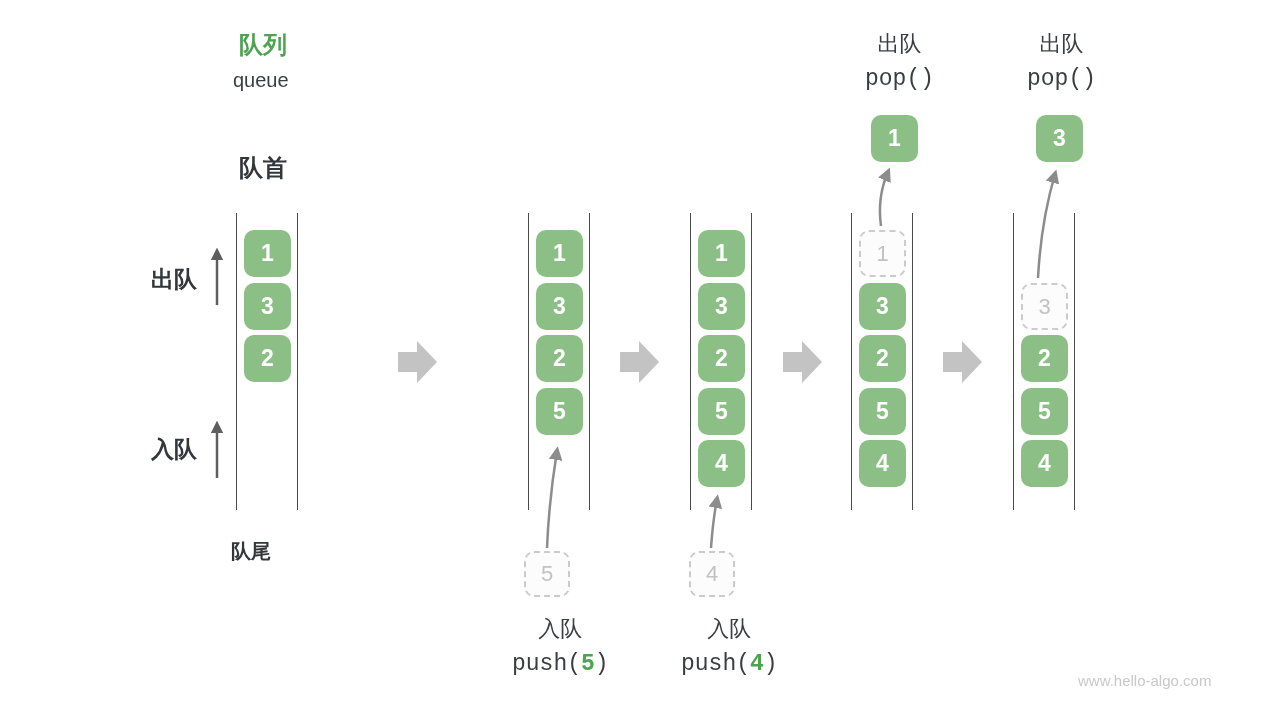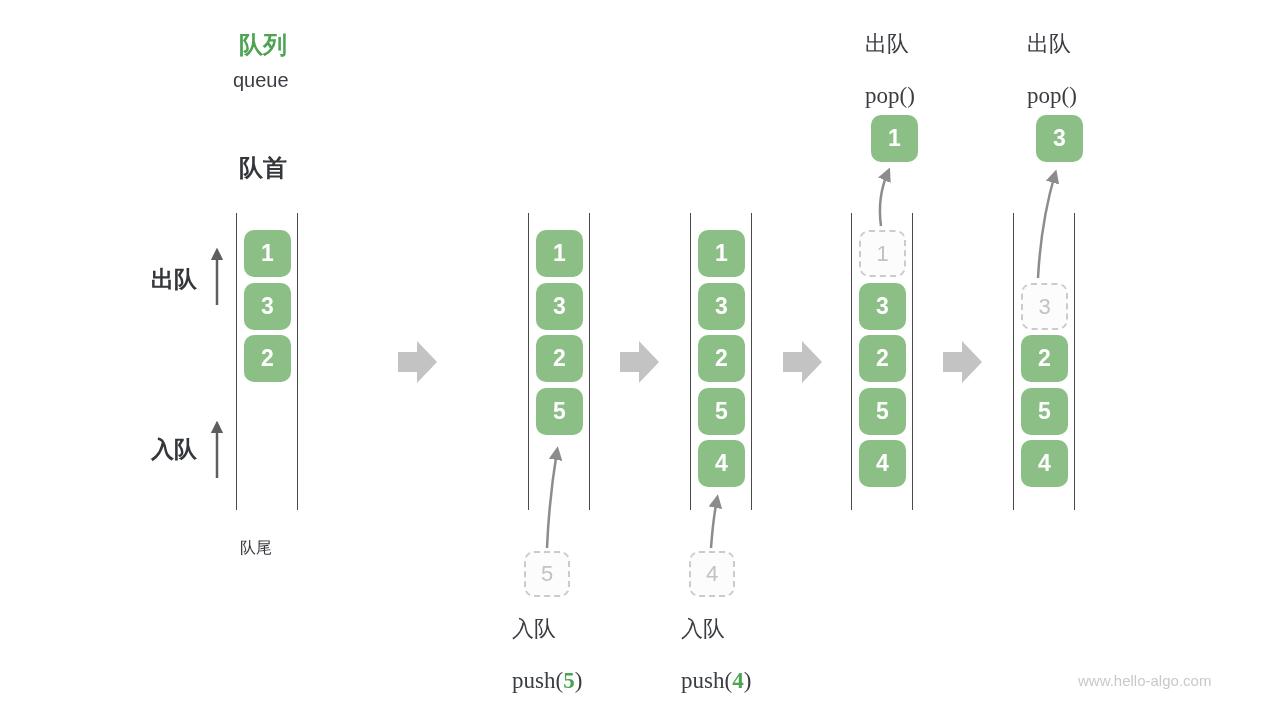--- a/index.html
+++ b/index.html
@@ -1,27 +1,27 @@
 <!DOCTYPE html>
 <html style="--box-green: #8CBF86; --text-green: #4CA350; --text-dark: #3A3E43; --text-darker: #33373B; --wall: #4A4A4A; --ghost-border: #CBCBCB; --ghost-text: #C2C2C2; --ghost-bg: #FCFCFC; --block-arrow: #C3C3C3; --thin-arrow: #8C8C8C; --side-arrow: #5E5E5E; --watermark: #C9C9C9;"><head>
 <meta charset="utf-8">
 <style>
   html,body{margin:0;padding:0;background:#fff;}
   .canvas{
     position:relative;width:1280px;height:720px;background:#fff;
-    font-family:"Liberation Sans", sans-serif;overflow:hidden;
+    font-family:"Liberation Sans", sans-serif;overflow:hidden;text-align:center;
   }
   .abs{position:absolute;}
   .overlay{position:absolute;left:0;top:0;width:1280px;height:720px;pointer-events:none;}
 
   
   .title-zh{left:239px;top:29px;font-size:24px;font-weight:bold;color:var(--text-green);}
   .title-en{left:233px;top:69px;font-size:20px;color:var(--text-dark);}
   .front-label{left:239px;top:152px;font-size:24px;font-weight:bold;color:var(--text-darker);}
-  .rear-label{left:240px;top:538px;font-size:16px;font-weight:normal;color:var(--text-darker);}
+  .rear-label{left:231px;top:538px;font-size:20px;font-weight:bold;color:var(--text-darker);}
   .side-label{font-size:23px;font-weight:bold;color:var(--text-darker);}
   .dequeue-side{left:151px;top:264px;}
   .enqueue-side{left:151px;top:434px;}
 
   
   .column{
     position:absolute;top:213px;width:62px;height:297px;box-sizing:border-box;
     border-left:1.5px solid var(--wall);border-right:1.5px solid var(--wall);
   }
   .c1{left:236px;} .c2{left:528px;} .c3{left:690px;} .c4{left:851px;} .c5{left:1013px;}
@@ -51,21 +51,21 @@
     position:absolute;top:551px;width:46px;height:46px;border-radius:10px;
     background:var(--ghost-bg);border:2px dashed var(--ghost-border);
     color:var(--ghost-text);font-size:22px;box-sizing:border-box;
     display:flex;align-items:center;justify-content:center;
   }
   .pending-5{left:524px;} .pending-4{left:689px;}
 
   
   .op{position:absolute;color:var(--text-dark);}
   .op .zh{font-size:22px;line-height:1;}
-  .op .code{font-family:Liberation Serif, serif;font-size:23px;line-height:1;margin-top:29px;color:var(--text-dark);}
+  .op .code{font-family:Liberation Mono, monospace;font-size:23px;line-height:1;margin-top:13px;color:var(--text-dark);}
   .op .arg{color:var(--text-green);font-weight:bold;}
   .op-top-1{left:865px;top:33px;}
   .op-top-2{left:1027px;top:33px;}
   .op-bottom-1{left:512px;top:618px;}
   .op-bottom-2{left:681px;top:618px;}
 
   .watermark{
     left:1078px;top:672px;font-family:Liberation Sans, sans-serif;
     font-size:15px;color:var(--watermark);
   }

